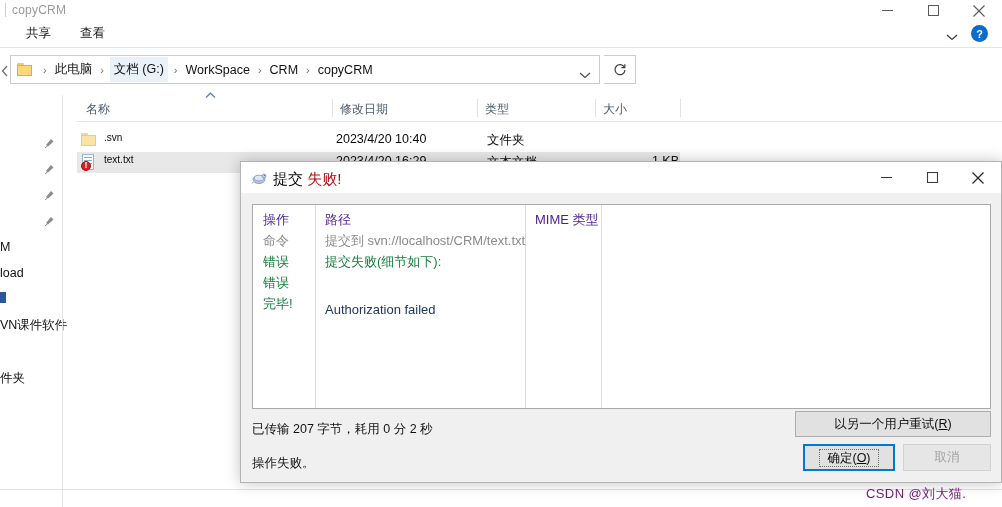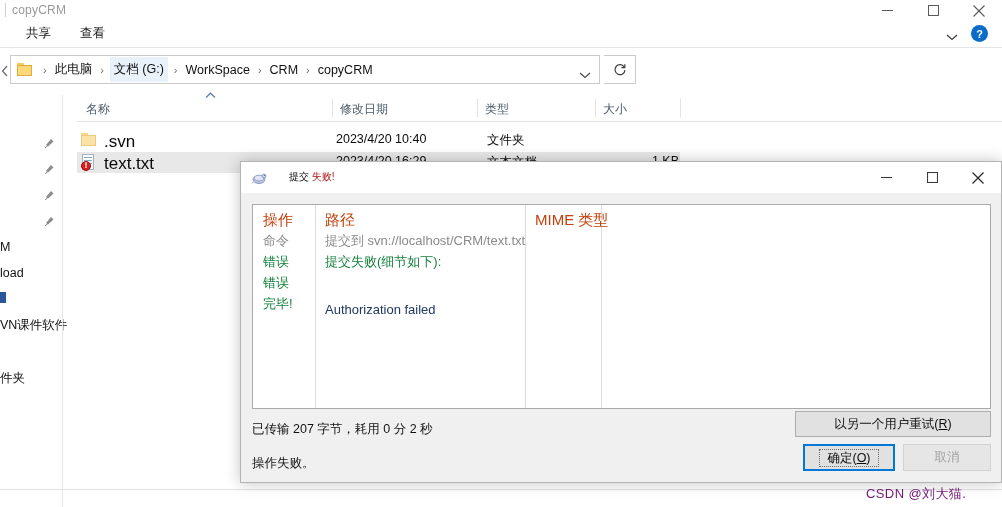--- a/index.html
+++ b/index.html
@@ -79,21 +79,21 @@
   .list-header { position: absolute; left: 77px; top: 95px; width: 925px; height: 26px; }
   .lh-cell { position: absolute; top: 0; height: 26px; font-size: 12px; color: #4a5a6a; padding-top: 6px; box-sizing: border-box; }
   .lh-div { position: absolute; top: 4px; width: 1px; height: 18px; background: #e2e2e2; }
   .sort-caret { position: absolute; left: 205px; top: 90px; color: #5a7ba6; font-size: 10px; }
   .hdr-underline { position: absolute; left: 77px; top: 121px; width: 925px; height: 1px; background: #e5e5e5; }
 
   
   .frow { position: absolute; left: 77px; height: 21px; width: 603px; }
   .frow.sel { background: #e8e8e8; }
   .frow .ic { position: absolute; left: 4px; top: 2px; width: 17px; height: 16px; }
-  .frow .nm { position: absolute; left: 27px; top: 2px; font-size: 17px; color: #0b0b0b; }
+  .frow .nm { position: absolute; left: 27px; top: 2px; font-size: 10px; color: #0b0b0b; }
   .frow .dt { position: absolute; left: 259px; top: 2px; font-size: 12.5px; color: #0b0b0b; }
   .frow .ty { position: absolute; left: 410px; top: 2px; font-size: 12.5px; color: #0b0b0b; }
   .frow .sz { position: absolute; left: 524px; top: 2px; width: 78px; text-align: right; font-size: 12.5px; color: #0b0b0b; }
 
   .fold-icon { position: relative; width: 17px; height: 15px; }
   .fold-icon .ft { position: absolute; left: 0; top: 1px; width: 7px; height: 3px; background: #f6d98f; }
   .fold-icon .fb { position: absolute; left: 0; top: 3px; width: 15px; height: 11px; background: #fbe3a8; border: 1px solid #edcb7e; box-sizing: border-box; }
 
   .txt-icon { position: relative; width: 15px; height: 17px; }
   .txt-icon .page { position: absolute; left: 1px; top: 0; width: 12px; height: 16px; background: #fdfdfd; border: 1px solid #9fb4c7; box-sizing: border-box; }
@@ -116,33 +116,33 @@
   .exp-bottom-line { position: absolute; left: 0; top: 489px; width: 1002px; height: 1px; background: #e3e3e3; }
 
   
   .dlg {
     position: absolute; left: 240px; top: 161px; width: 762px; height: 322px;
     background: #f0f0f0; border: 1px solid #b4b4b4; box-sizing: border-box;
     box-shadow: 0 0 14px rgba(0,0,0,.24);
   }
   .dlg-title { position: absolute; left: 0; top: 0; width: 100%; height: 31px; background: #fff; }
   .dlg-ic { position: absolute; left: 10px; top: 8px; width: 16px; height: 15px; }
-  .dlg-title-text { position: absolute; left: 48px; top: 8px; font-size: 10px; color: #0c0c0c; }
+  .dlg-title-text { position: absolute; left: 32px; top: 8px; font-size: 15px; color: #0c0c0c; }
   .dlg-title-text .bang { color: #b11616; }
   .dlg-wc { position: absolute; top: 0; right: 0; height: 31px; display: flex; }
   .dlg-wc .b { width: 46px; height: 31px; display: flex; align-items: center; justify-content: center; }
 
   .dlg-body { position: absolute; left: 0; top: 31px; width: 100%; bottom: 0; background: #f0f0f0; }
 
   .lv {
     position: absolute; left: 11px; top: 11px; width: 739px; height: 205px;
     background: #fff; border: 1px solid #a9a9a9; box-sizing: border-box;
   }
   .lv-col-div { position: absolute; top: 0; width: 1px; height: 203px; background: #dcdcdc; }
-  .lv-hd { position: absolute; top: 6px; font-size: 15px; color: #c2410c; }
+  .lv-hd { position: absolute; top: 6px; font-size: 13px; color: #4c1d95; }
   .lv-cell { position: absolute; font-size: 13px; }
   .lv-cell.dim { color: #8a8a8a; }
   .lv-cell.dark { color: #15803d; }
   .lv-cell.blue { color: #1f3864; }
 
   .stat1 { position: absolute; left: 11px; top: 228px; font-size: 12.5px; color: #111; }
   .stat2 { position: absolute; left: 11px; top: 262px; font-size: 12.5px; color: #111; }
 
   .btn {
     position: absolute; box-sizing: border-box;

